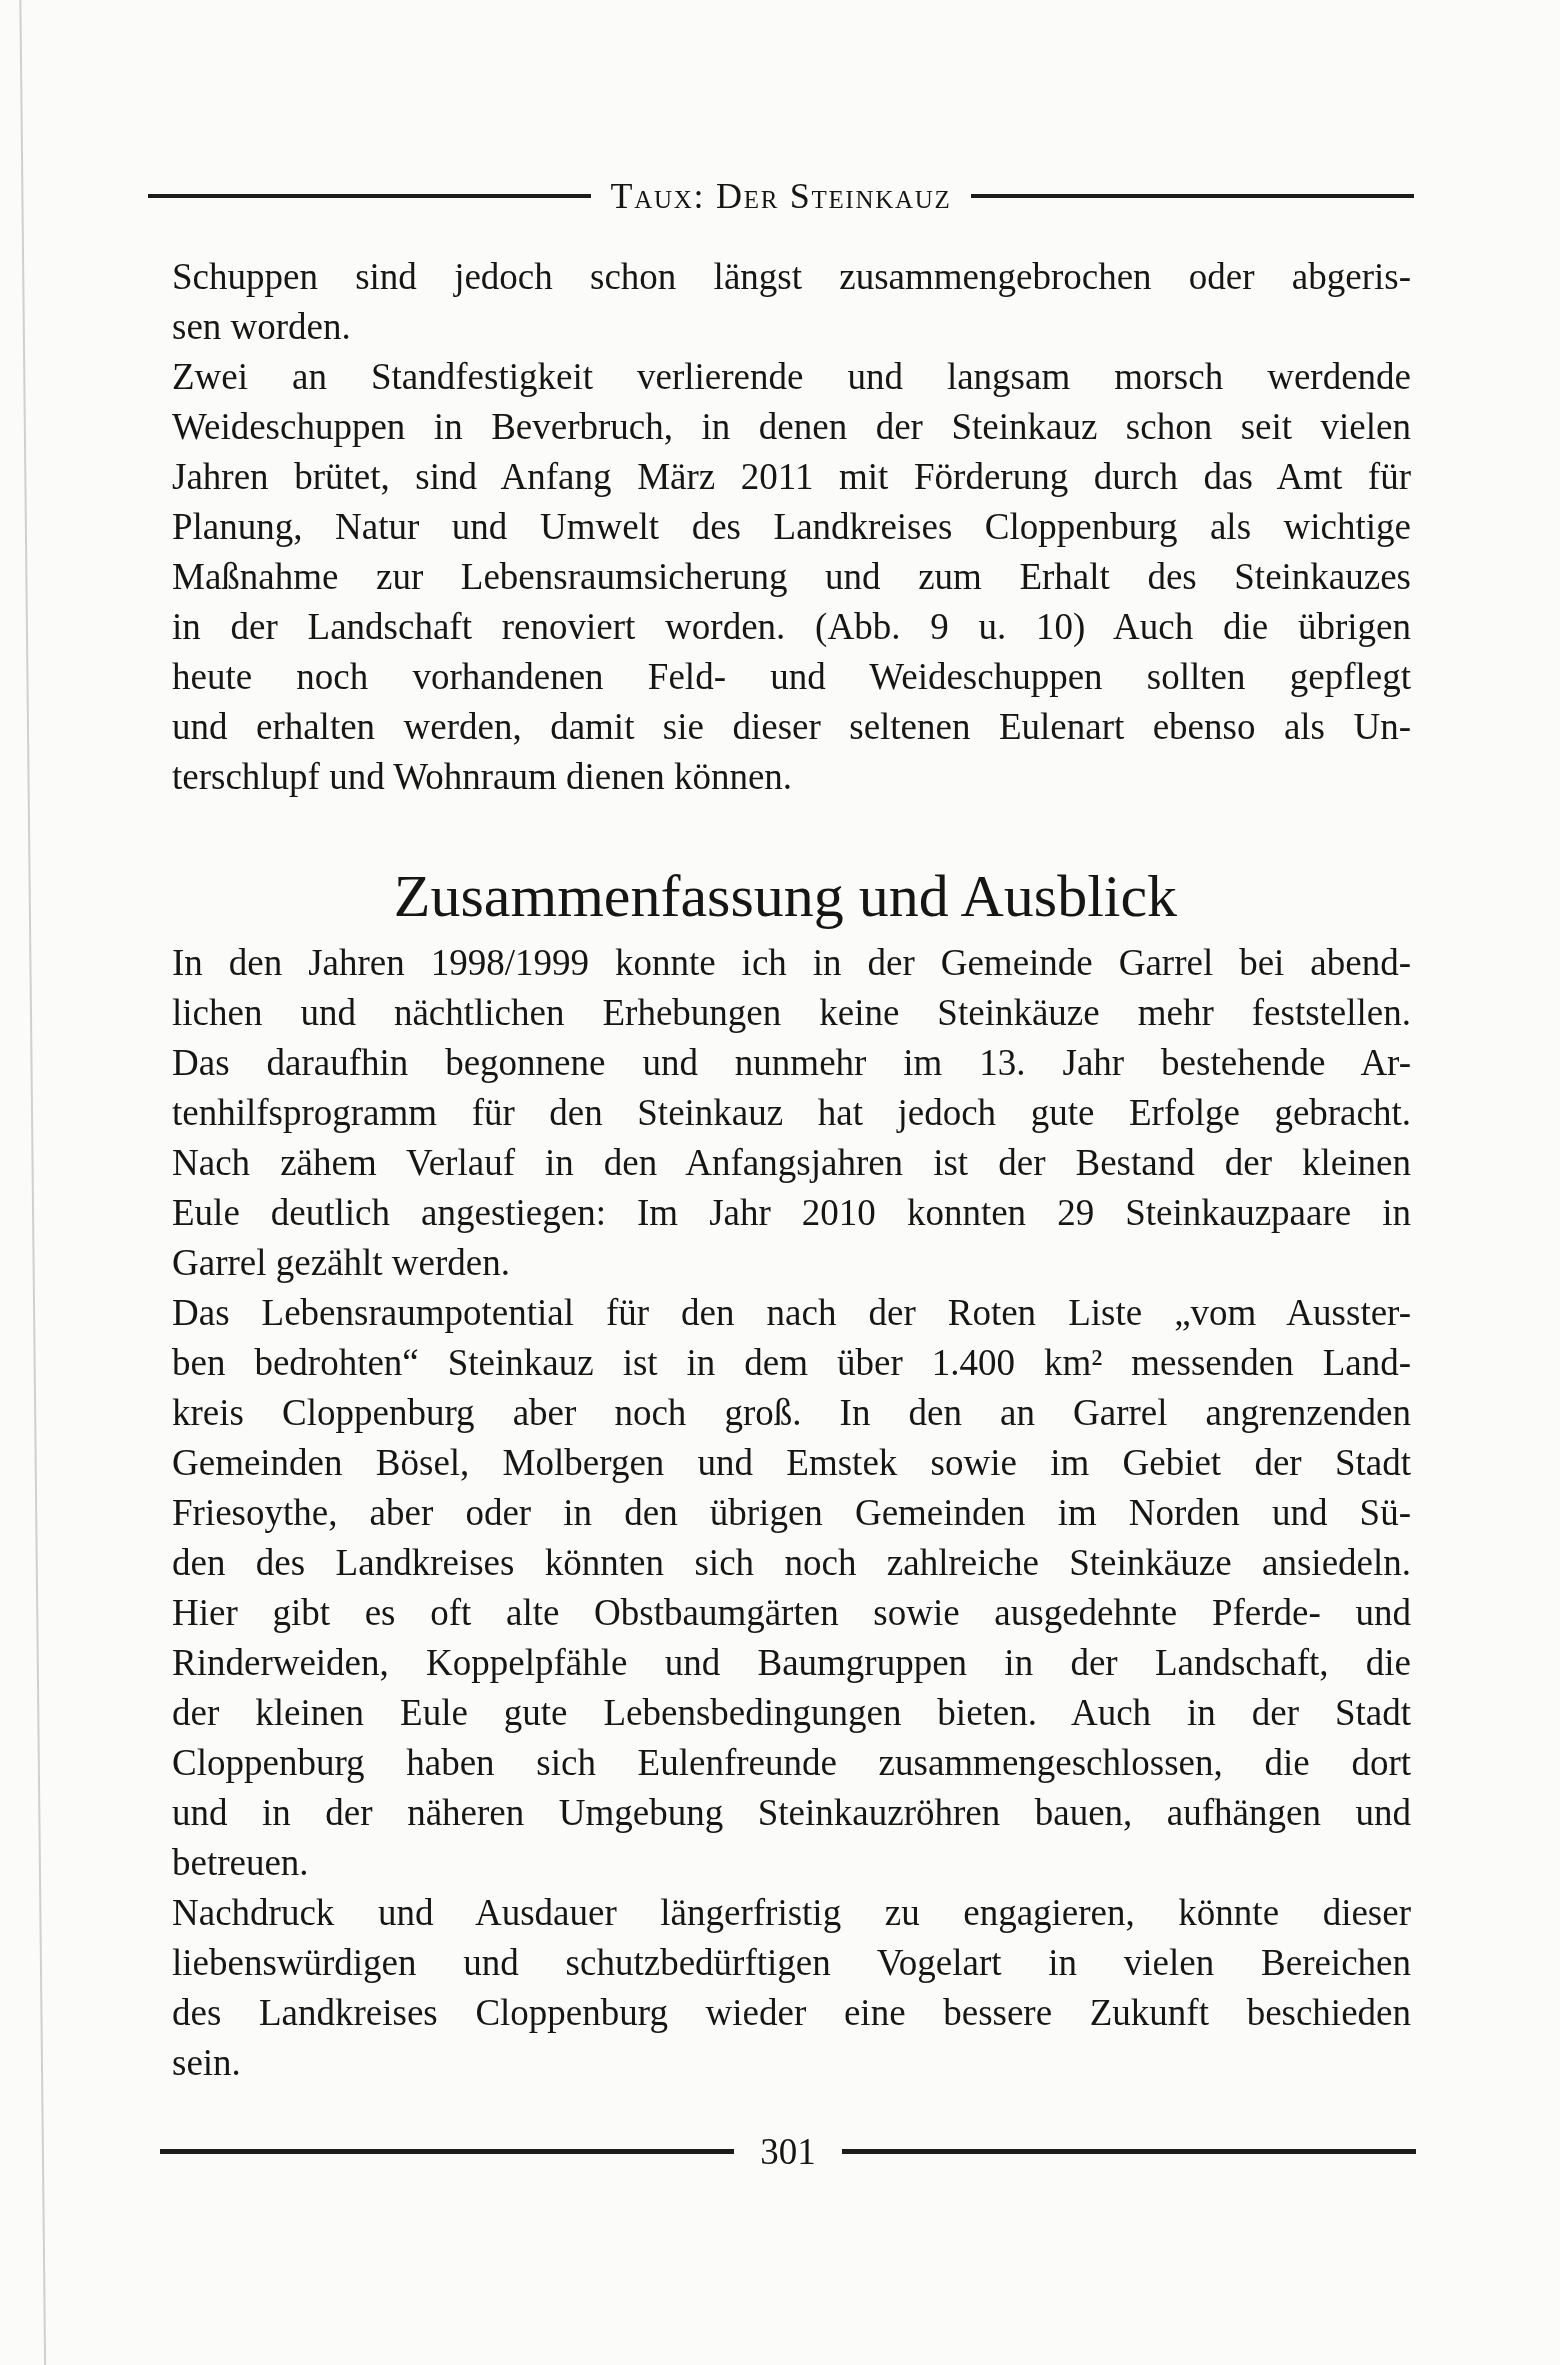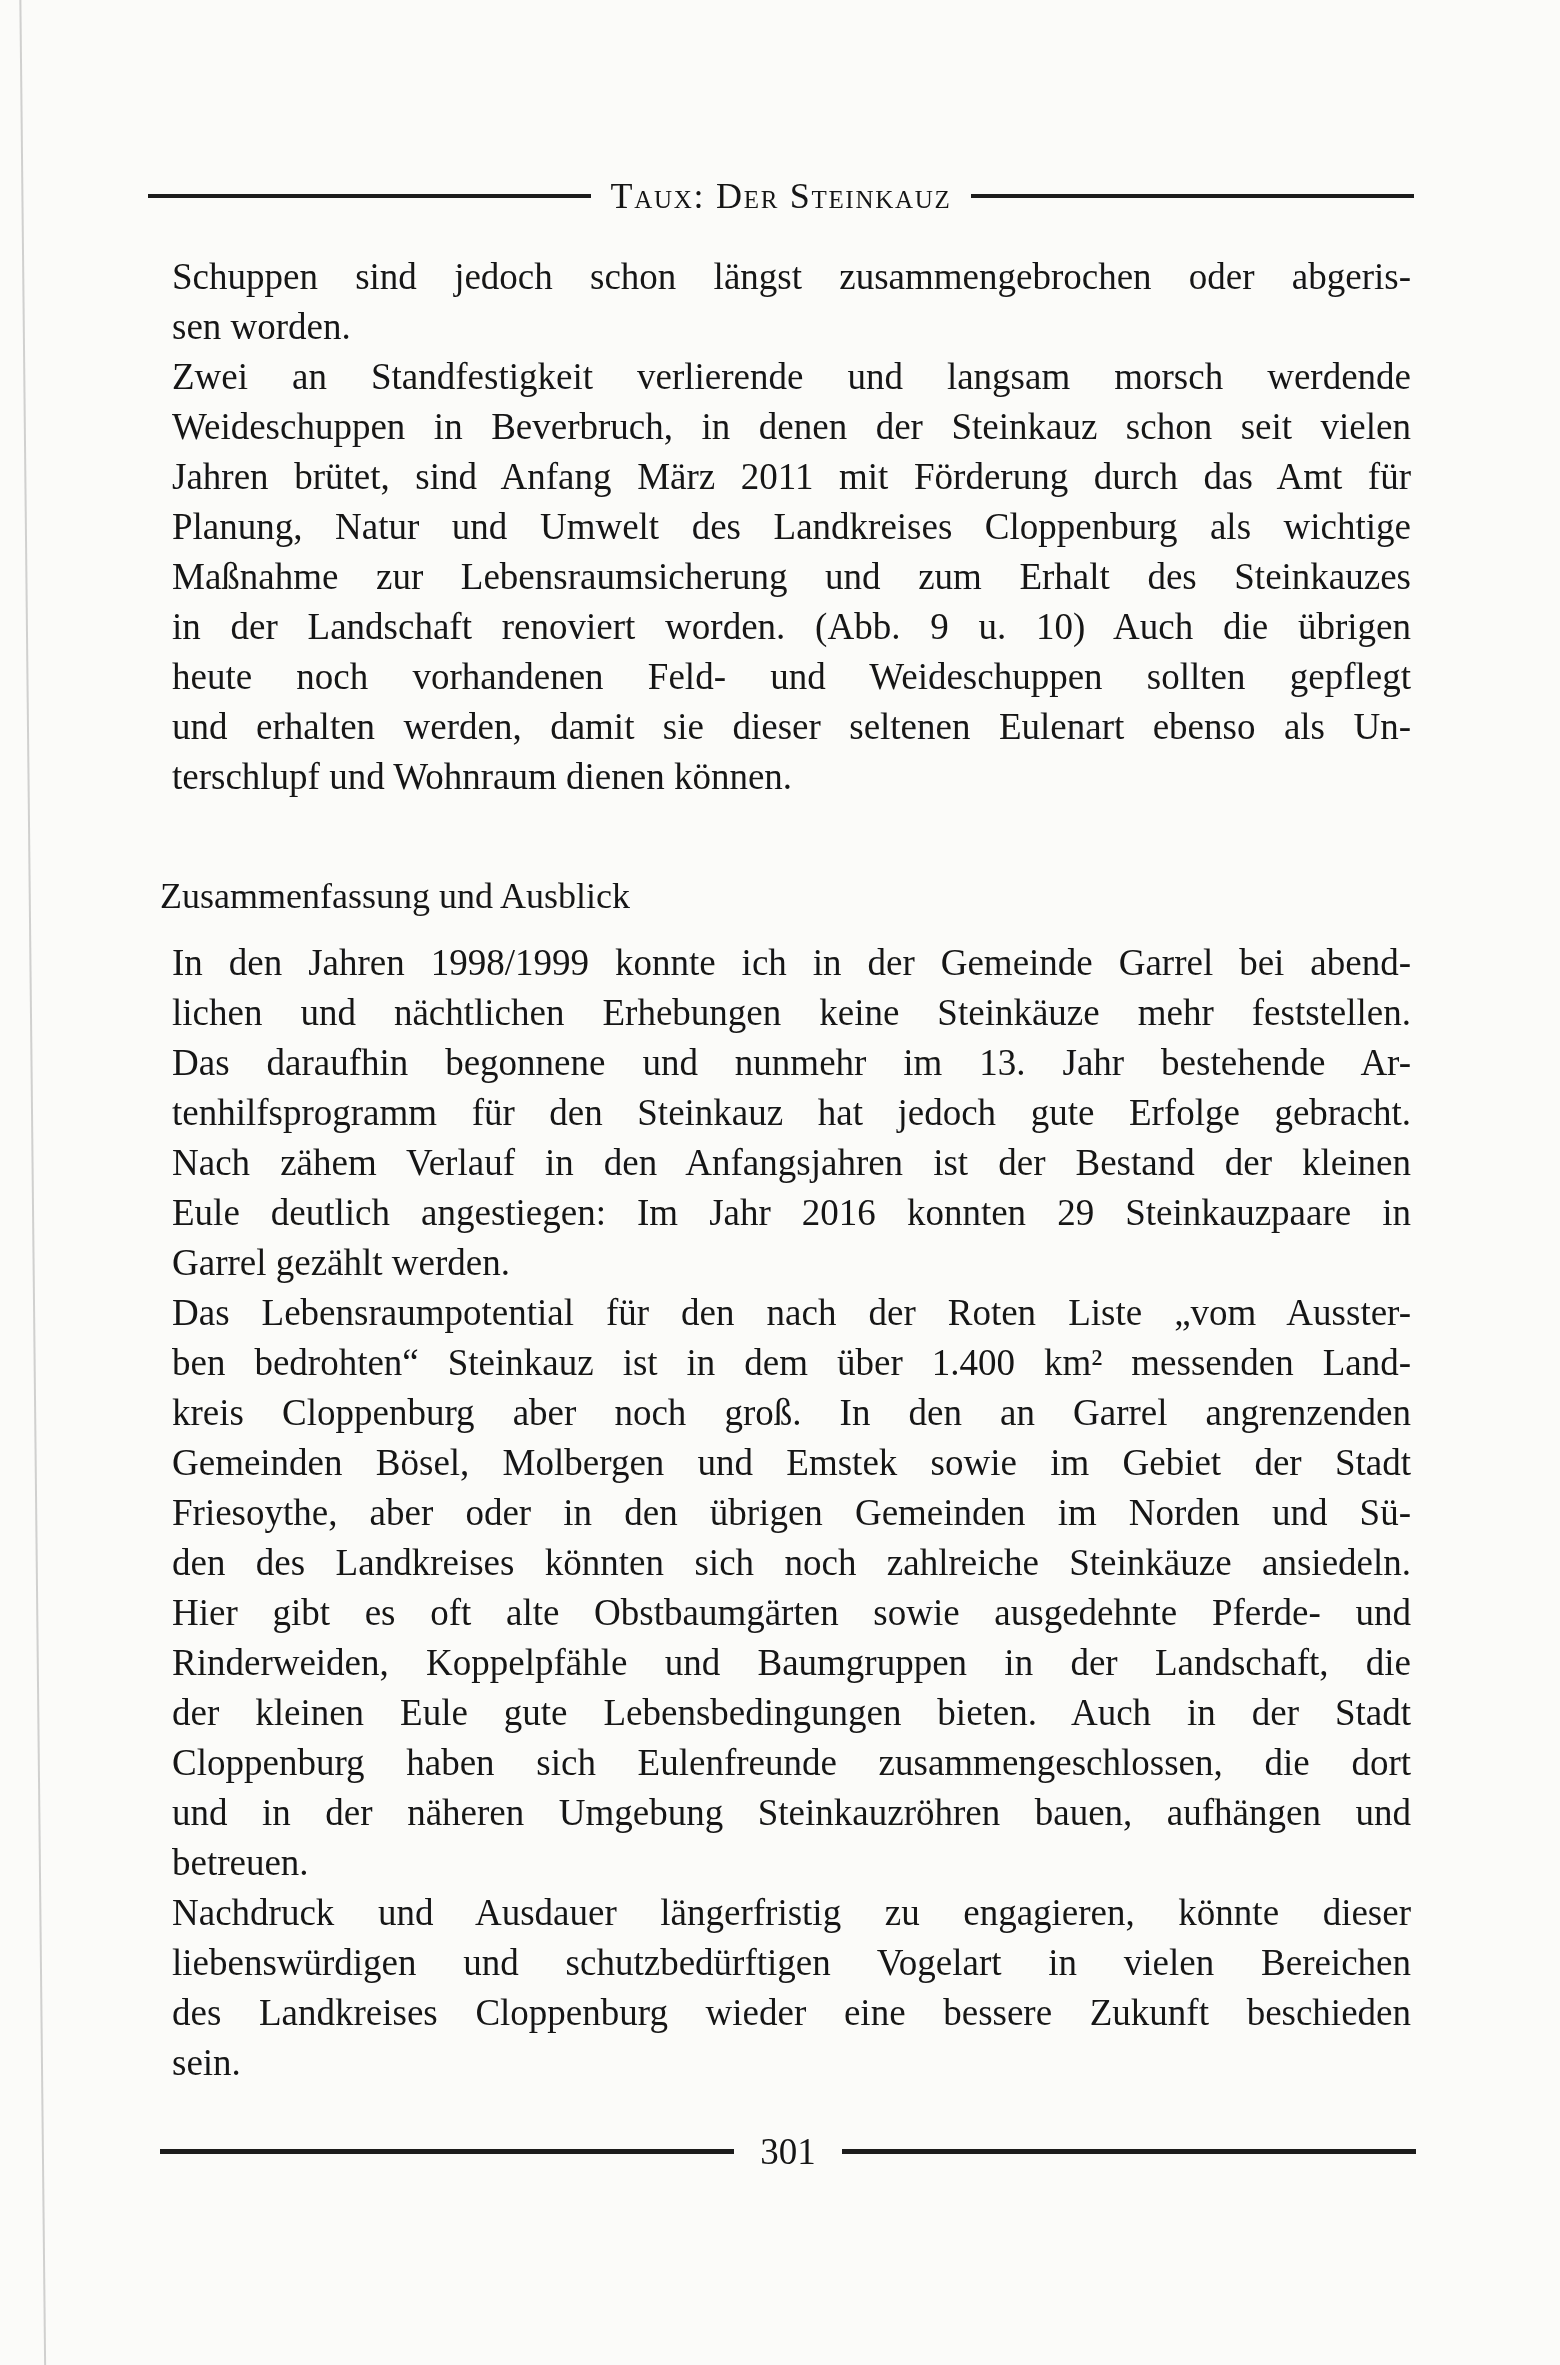--- a/index.html
+++ b/index.html
@@ -39,22 +39,23 @@
   }
   .para{margin:0;}
   .line{
     text-align:justify;
     text-align-last:justify;
     white-space:normal;
     margin-left:12px;
   }
   .line.last{text-align-last:left;}
   .section-heading{
-    font-size:36px;line-height:52px;font-weight:normal;
+    font-size:60px;line-height:52px;font-weight:normal;
     margin:68px 0 15.7px 0;
+    text-align:center;
   }
   .page-footer{
     position:absolute;left:160px;right:145px;top:2133px;
     display:flex;align-items:center;gap:26px;
   }
   .page-number{font-size:37px;line-height:1;}
 </style>
 </head>
 <body>
 
@@ -87,21 +88,21 @@
         </div>
       </div>
     <h2 class="section-heading">Zusammenfassung und Ausblick</h2>
     <div id="paras-after">
         <div class="para">
           <div class="line">In den Jahren 1998/1999 konnte ich in der Gemeinde Garrel bei abend-</div>
           <div class="line">lichen und nächtlichen Erhebungen keine Steinkäuze mehr feststellen.</div>
           <div class="line">Das daraufhin begonnene und nunmehr im 13. Jahr bestehende Ar-</div>
           <div class="line">tenhilfsprogramm für den Steinkauz hat jedoch gute Erfolge gebracht.</div>
           <div class="line">Nach zähem Verlauf in den Anfangsjahren ist der Bestand der kleinen</div>
-          <div class="line">Eule deutlich angestiegen: Im Jahr 2016 konnten 29 Steinkauzpaare in</div>
+          <div class="line">Eule deutlich angestiegen: Im Jahr 2010 konnten 29 Steinkauzpaare in</div>
           <div class="line last">Garrel gezählt werden.</div>
         </div>
         <div class="para">
           <div class="line">Das Lebensraumpotential für den nach der Roten Liste „vom Ausster-</div>
           <div class="line">ben bedrohten“ Steinkauz ist in dem über 1.400 km² messenden Land-</div>
           <div class="line">kreis Cloppenburg aber noch groß. In den an Garrel angrenzenden</div>
           <div class="line">Gemeinden Bösel, Molbergen und Emstek sowie im Gebiet der Stadt</div>
           <div class="line">Friesoythe, aber oder in den übrigen Gemeinden im Norden und Sü-</div>
           <div class="line">den des Landkreises könnten sich noch zahlreiche Steinkäuze ansiedeln.</div>
           <div class="line">Hier gibt es oft alte Obstbaumgärten sowie ausgedehnte Pferde- und</div>

